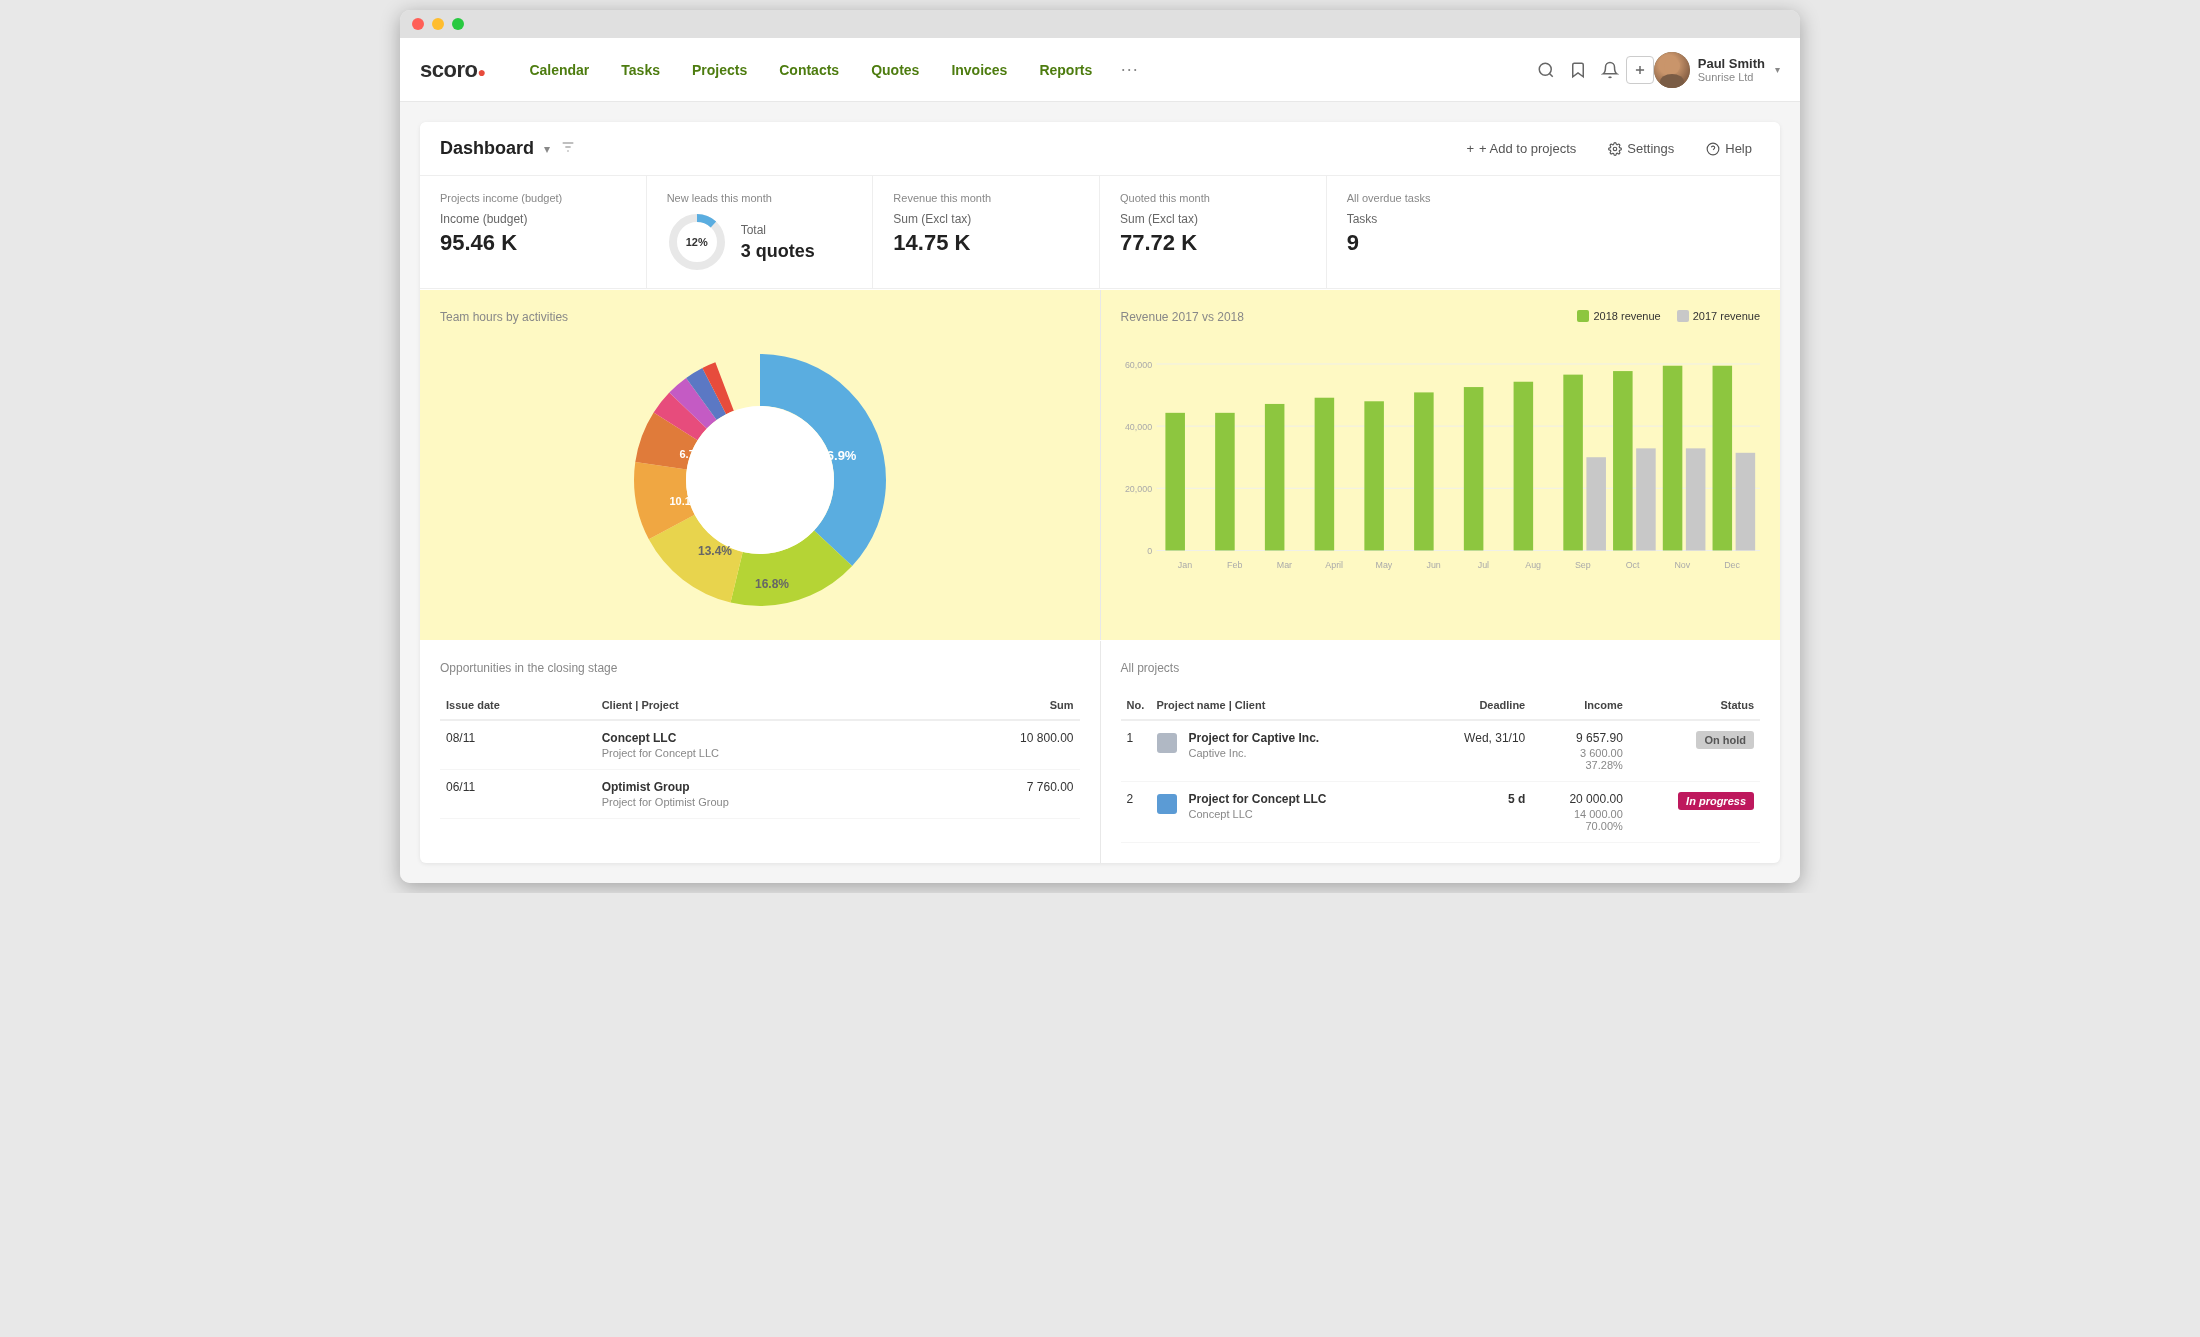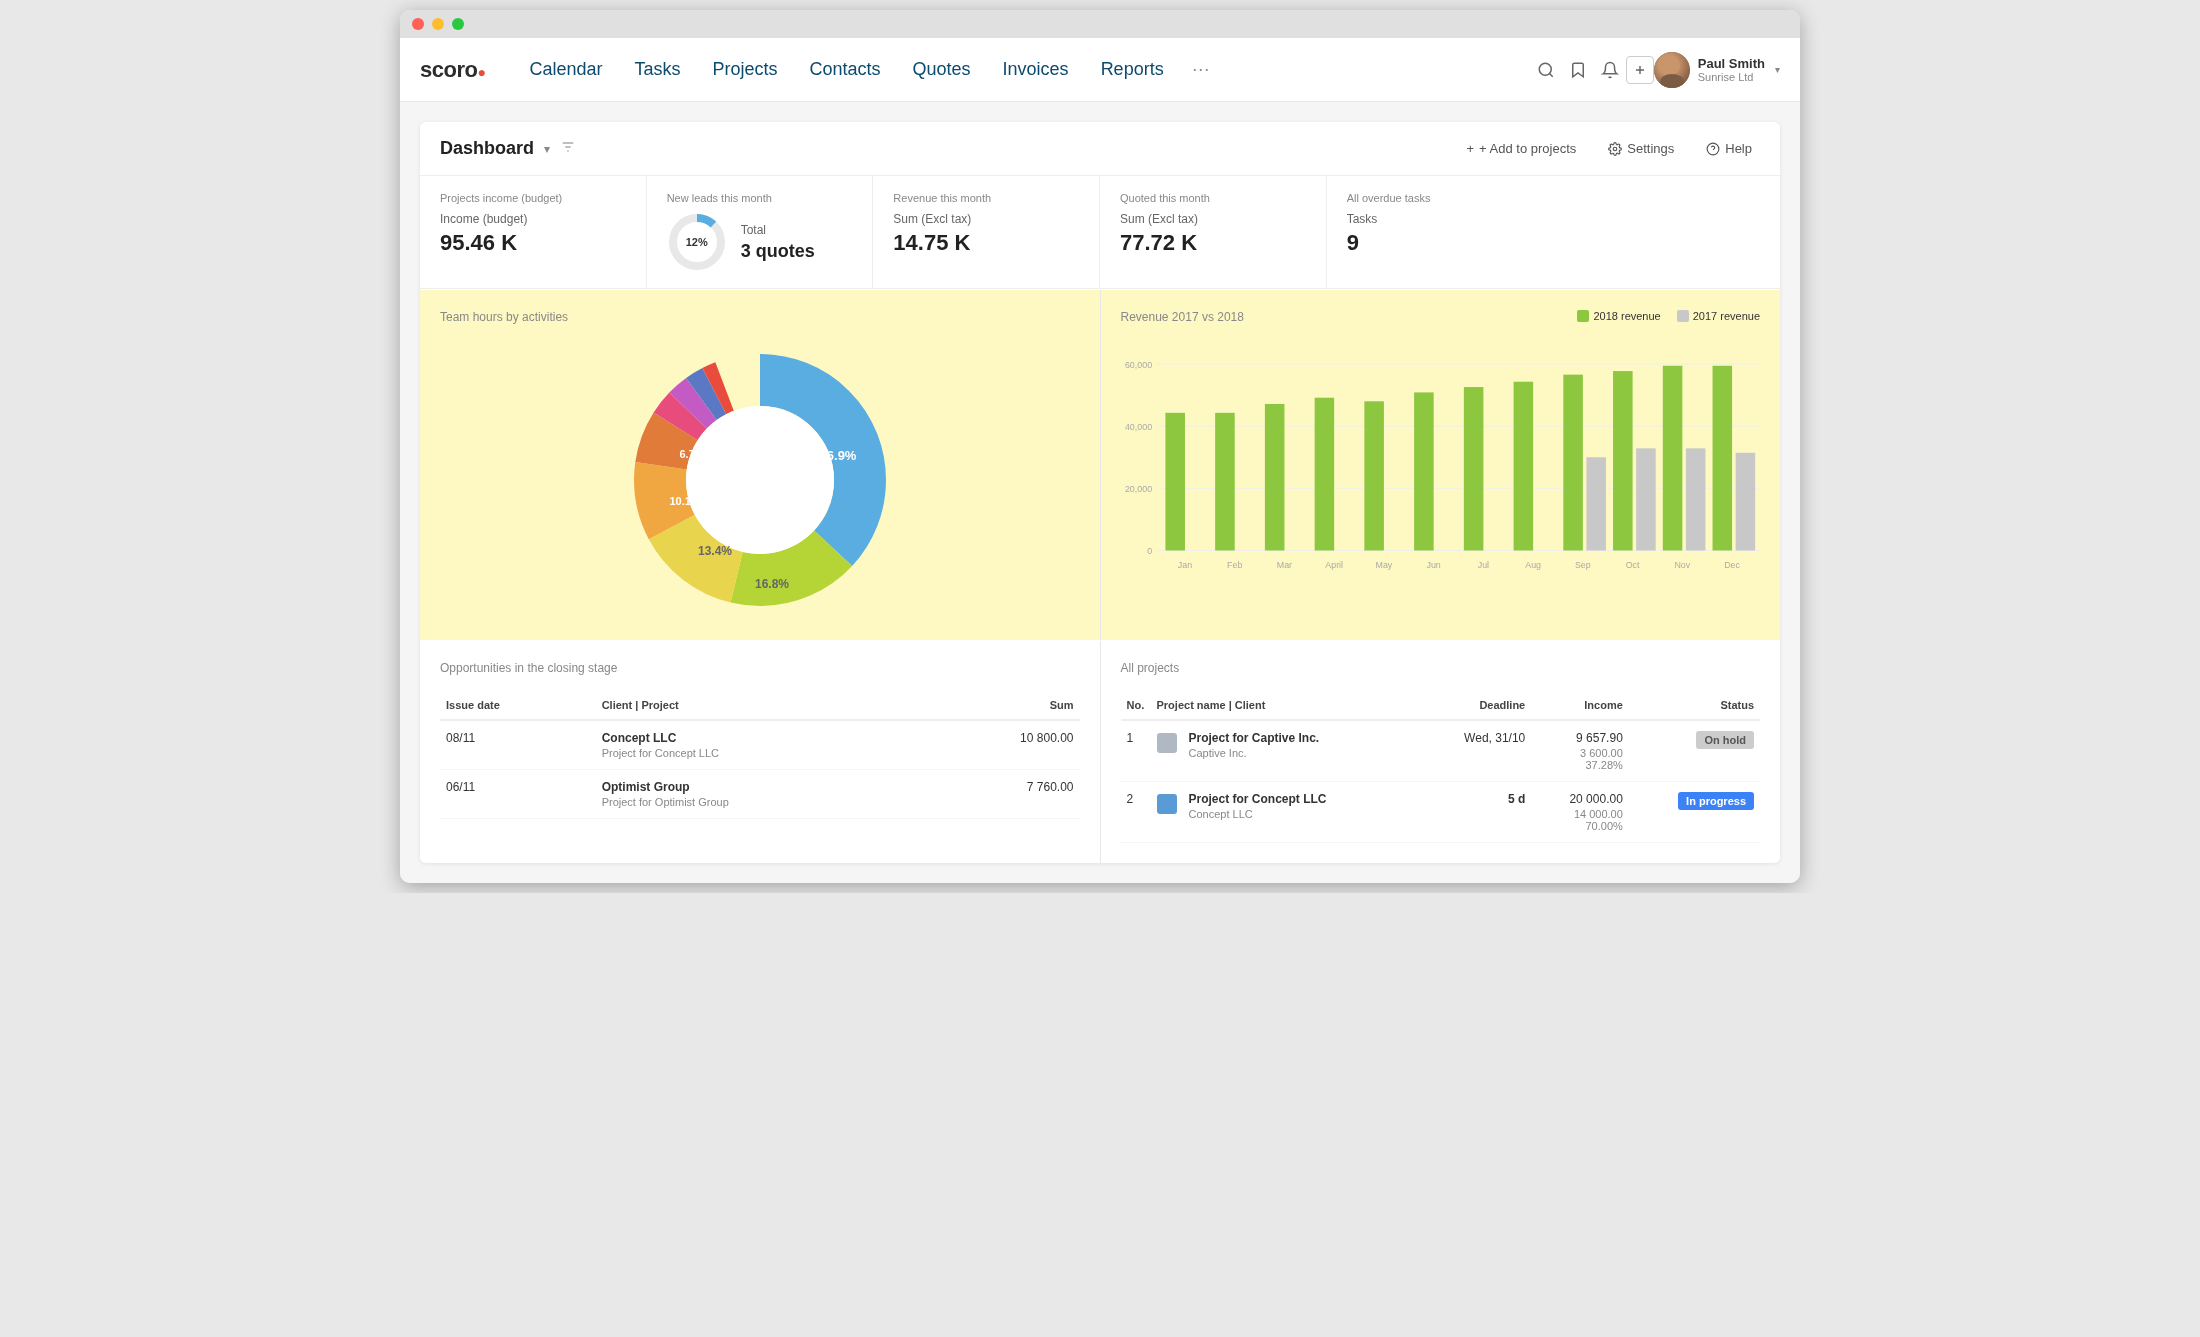--- a/index.html
+++ b/index.html
@@ -12,21 +12,21 @@
     .dot-red { background: #ff5f57; }
     .dot-yellow { background: #ffbd2e; }
     .dot-green { background: #28c940; }
 
     
     .topnav { background: #fff; display: flex; align-items: center; padding: 0 20px; height: 64px; border-bottom: 1px solid #e8e8e8; }
     .logo { display: flex; align-items: center; margin-right: 30px; }
     .logo-text { font-size: 22px; font-weight: 700; color: #2d2d2d; letter-spacing: -0.5px; }
     .logo-dot { color: #e74c3c; font-size: 14px; }
     .nav-items { display: flex; align-items: center; gap: 4px; flex: 1; }
-    .nav-item { padding: 8px 14px; color: #0c4a6e; font-size: 18px; cursor: pointer; border-radius: 4px; }
+    .nav-item { padding: 8px 14px; color: #4d7c0f; font-size: 14px; cursor: pointer; border-radius: 4px; font-weight: bold; }
     .nav-dots { padding: 8px 10px; color: #888; font-size: 18px; cursor: pointer; }
     .nav-right { display: flex; align-items: center; margin-left: auto; }
     .nav-icon { width: 32px; height: 32px; display: flex; align-items: center; justify-content: center; color: #666; cursor: pointer; font-size: 16px; }
     .nav-icon-plus { width: 28px; height: 28px; border: 1.5px solid #ccc; border-radius: 4px; display: flex; align-items: center; justify-content: center; color: #666; cursor: pointer; font-size: 16px; }
     .user-info { display: flex; align-items: center; gap: 8px; cursor: pointer; }
     .avatar { width: 36px; height: 36px; border-radius: 50%; background: #8B7355; overflow: hidden; display: flex; align-items: center; justify-content: center; }
     .avatar-img { width: 36px; height: 36px; border-radius: 50%; background: linear-gradient(135deg, #a0856c, #7a5c45); }
     .user-name { font-size: 13px; font-weight: 600; color: #333; }
     .user-company { font-size: 11px; color: #888; }
     .chevron-down { font-size: 10px; color: #888; margin-left: 2px; }
@@ -71,21 +71,21 @@
     .data-table th.right { text-align: right; }
     .data-table td { font-size: 12px; color: #333; padding: 10px 6px; border-bottom: 1px solid #f5f5f5; vertical-align: top; }
     .data-table td.right { text-align: right; }
     .td-main { font-weight: 700; }
     .td-sub { color: #888; font-size: 11px; margin-top: 2px; }
     .td-date { color: #e74c3c; font-weight: 600; }
 
     
     .badge { display: inline-block; padding: 3px 8px; border-radius: 3px; font-size: 11px; font-weight: 600; }
     .badge-onhold { background: #ccc; color: #555; }
-    .badge-inprogress { background: #3b82f6; color: #fff; }
+    .badge-inprogress { background: #be185d; color: #fff; font-style: italic; }
 
     
     .bar-legend { display: flex; gap: 16px; font-size: 11px; margin-bottom: 8px; justify-content: flex-start; }
     .bar-legend-item { display: flex; align-items: center; gap: 4px; }
     .bar-legend-color { width: 12px; height: 12px; border-radius: 2px; }
 
     .wrapper { background: #fff; border-radius: 6px; overflow: hidden; box-shadow: 0 1px 4px rgba(0,0,0,0.08); }
 
     .new-leads-card { display: flex; align-items: center; gap: 14px; }
     .donut-small { position: relative; width: 60px; height: 60px; }

